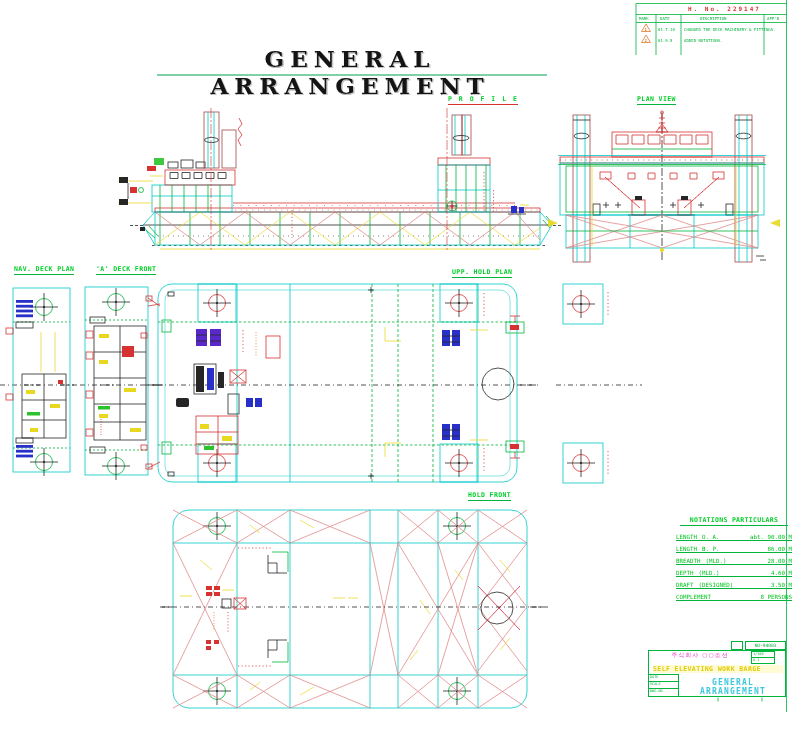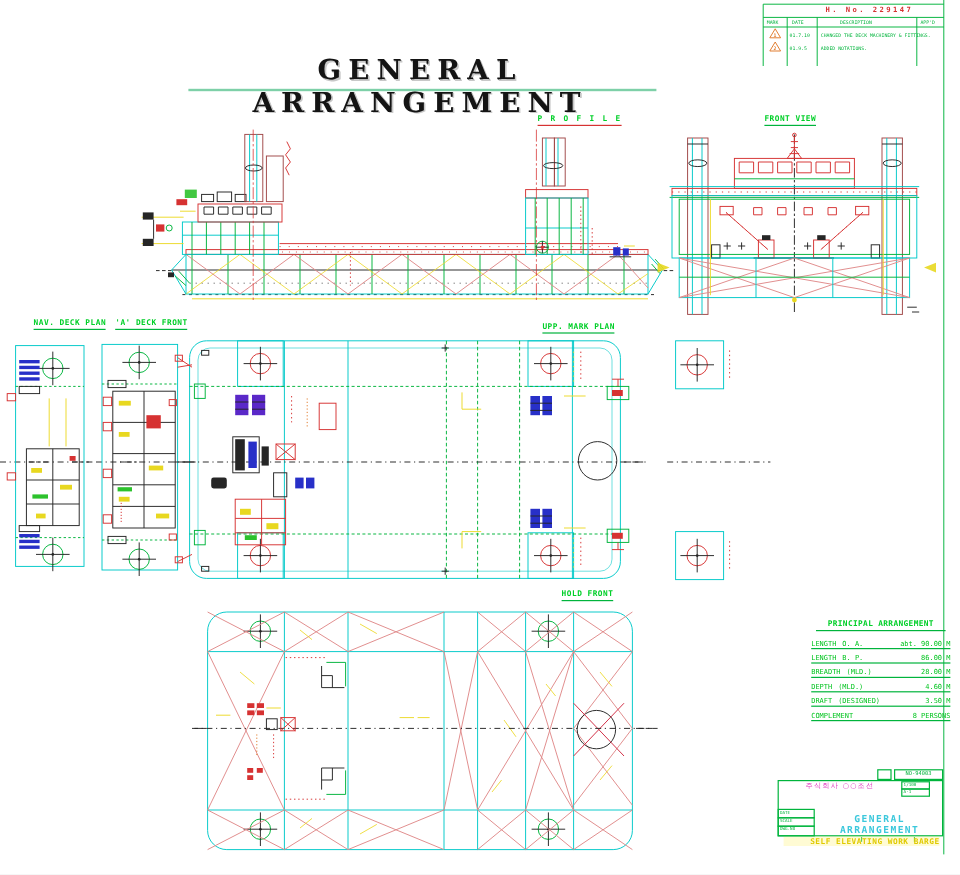--- a/index.html
+++ b/index.html
@@ -24,21 +24,21 @@
   .rev-mark{position:absolute;color:#e07828;font:bold 4px "DejaVu Sans Mono",monospace}
   .pp{position:absolute;left:676px;top:516px;width:116px}
   .pp-title{color:#00cf28;font:bold 6.5px "DejaVu Sans Mono",monospace;text-align:center;
             border-bottom:1px solid #00b43c;padding-bottom:1px;margin:0 4px 3px 4px;letter-spacing:.3px}
   .pp-row{display:flex;align-items:flex-end;height:11px;border-bottom:1px solid #00b43c;
           color:#00c41e;font:5.8px "DejaVu Sans Mono",monospace}
   .pp-row .q{margin-left:5px}.pp-row .v{margin-left:auto}
   .tb-border{position:absolute;border:1px solid #00b43c;box-sizing:border-box}
   .tb-company{position:absolute;left:652px;top:651px;width:96px;text-align:center;
       color:#e040c0;font:6px "DejaVu Sans",sans-serif;letter-spacing:1px;overflow:hidden;height:9px}
-  .tb-ship{position:absolute;left:653px;top:697px;width:130px;text-align:right;
+  .tb-ship{position:absolute;left:653px;top:665px;width:130px;text-align:left;
       color:#e0ca00;font:bold 6.5px "DejaVu Sans Mono",monospace;letter-spacing:.4px;
       background:rgba(255,240,100,.28);height:8px;overflow:hidden}
   .tb-title{position:absolute;left:681px;top:678px;width:104px;text-align:center;
       color:#3cc8dc;font:bold 8px "DejaVu Sans Mono",monospace;letter-spacing:1.2px;overflow:hidden}
   .tb-cell{position:absolute;color:#00b43c;font:3.5px "DejaVu Sans Mono",monospace;
       border:1px solid #00b43c;box-sizing:border-box;padding-left:1px;overflow:hidden}
 </style>
 </head>
 <body>
 
@@ -384,28 +384,28 @@
 <div class="rev-txt" style="left:700px;top:16px">DESCRIPTION</div>
 <div class="rev-txt" style="left:767px;top:16px">APP'D</div>
 <div class="rev-mark" style="left:644.5px;top:27px">1</div>
 <div class="rev-txt" style="left:658px;top:27px">01.7.10</div>
 <div class="rev-txt" style="left:684px;top:27px">CHANGED THE DECK MACHINERY &amp; FITTINGS.</div>
 <div class="rev-mark" style="left:644.5px;top:38px">2</div>
 <div class="rev-txt" style="left:658px;top:38px">01.9.5</div>
 <div class="rev-txt" style="left:684px;top:38px">ADDED NOTATIONS.</div>
 
 <div class="lbl rul-red" style="left:448px;top:95px;letter-spacing:1.5px">P R O F I L E</div>
-<div class="lbl" style="left:637px;top:95px">FRONT VIEW</div>
-<div class="lbl" style="left:28px;top:265px">NAV. DECK PLAN</div>
+<div class="lbl" style="left:637px;top:95px">PLAN VIEW</div>
+<div class="lbl" style="left:14px;top:265px">NAV. DECK PLAN</div>
 <div class="lbl" style="left:96px;top:265px">'A' DECK FRONT</div>
-<div class="lbl" style="left:452px;top:268px">UPP. MARK PLAN</div>
+<div class="lbl" style="left:452px;top:268px">UPP. HOLD PLAN</div>
 <div class="lbl" style="left:468px;top:491px">HOLD FRONT</div>
 
 <div class="pp">
-  <div class="pp-title">PRINCIPAL ARRANGEMENT</div>
+  <div class="pp-title">NOTATIONS PARTICULARS</div>
   <div class="pp-row">
     <span>LENGTH</span>
     <span class="q">O. A.</span>
     <span class="v">abt. 90.00 M</span>
   </div>
   <div class="pp-row">
     <span>LENGTH</span>
     <span class="q">B. P.</span>
     <span class="v">86.00 M</span>
   </div>

